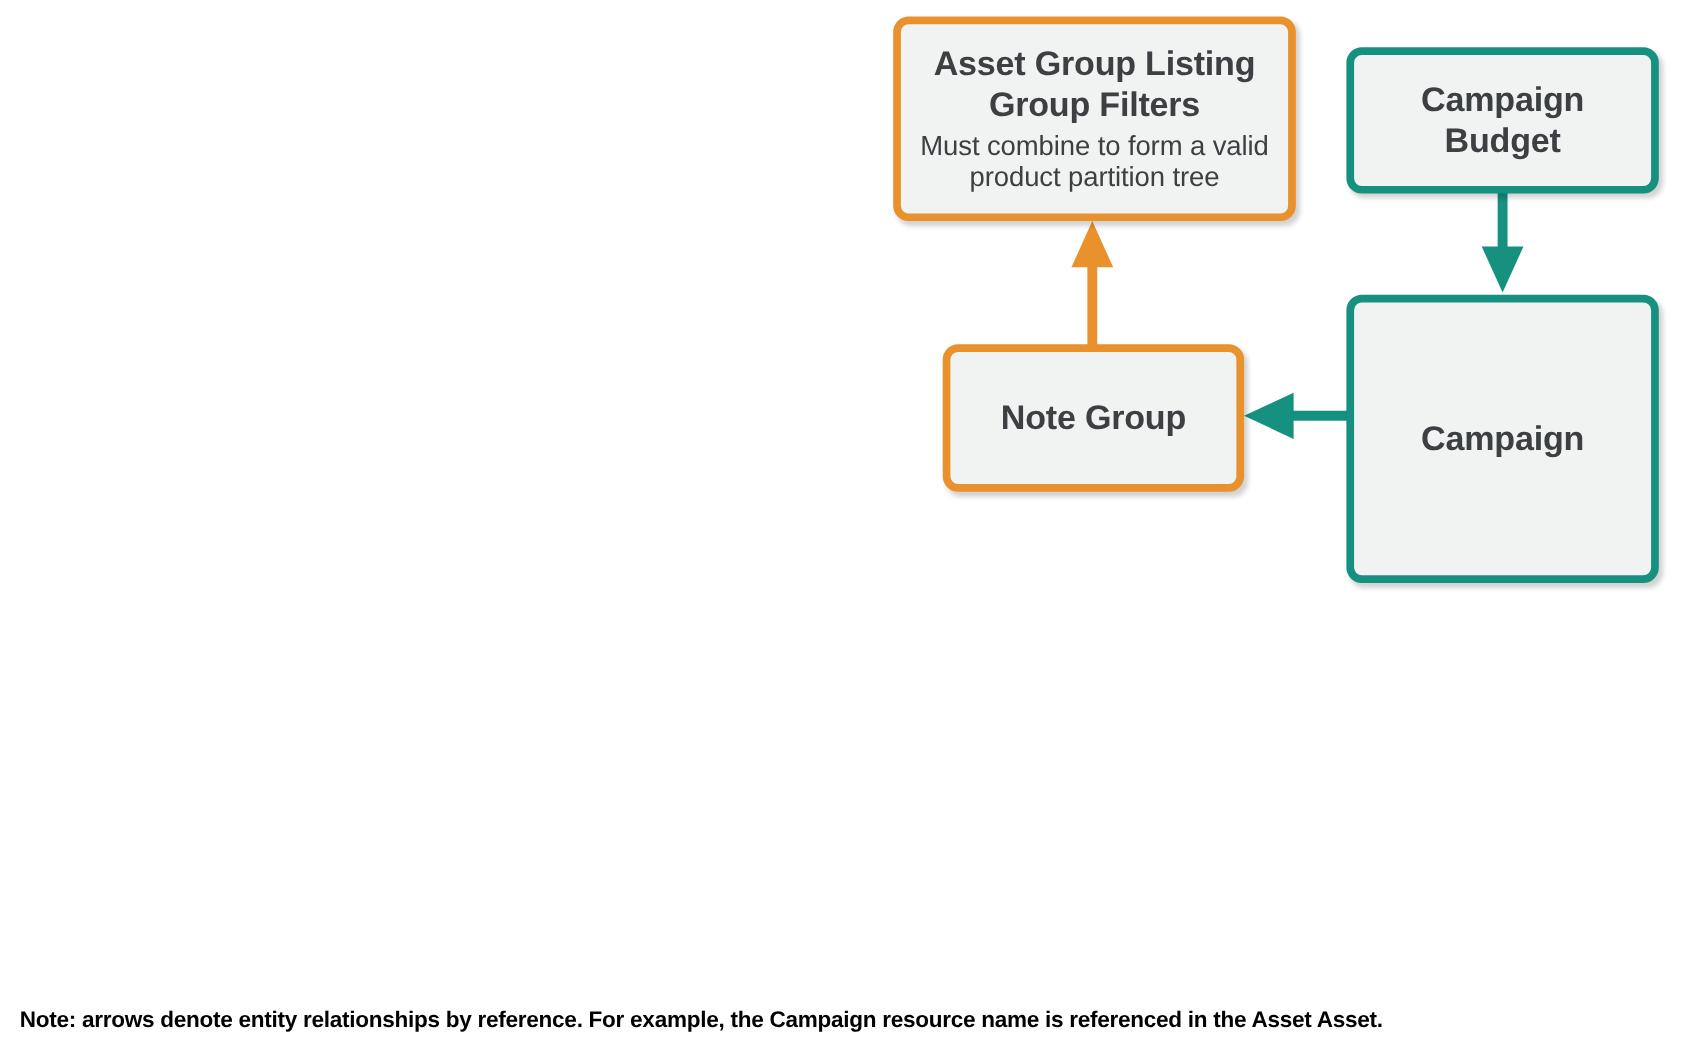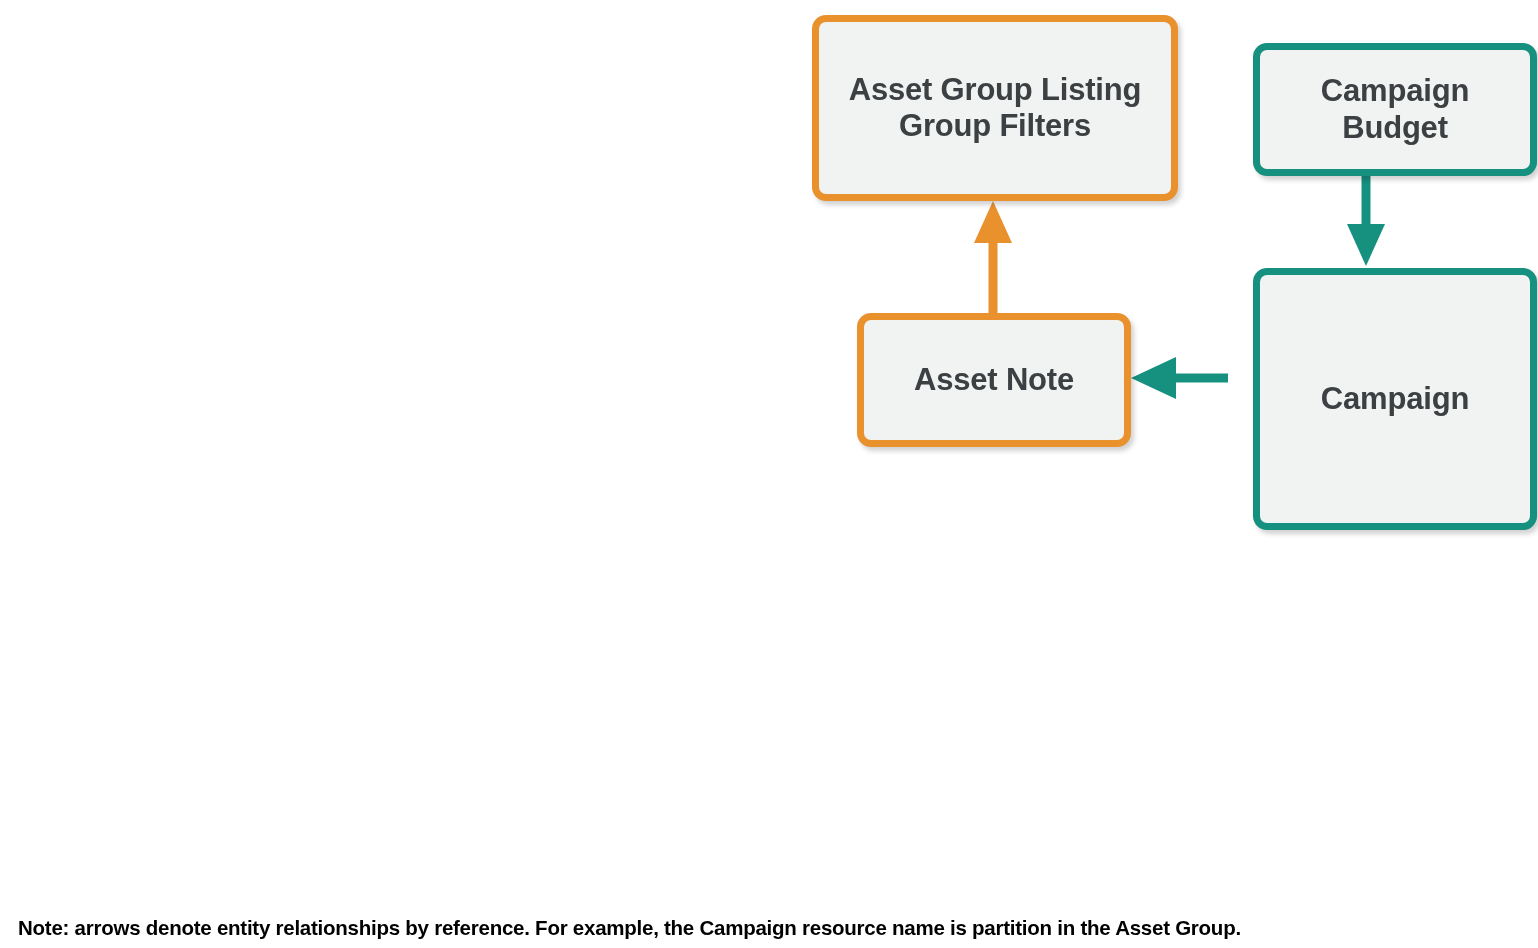--- a/index.html
+++ b/index.html
@@ -58,21 +58,21 @@
   .node .subtitle {
     font-size: 25px;
     font-weight: normal;
     line-height: 1.14;
     color: #3c4043;
     margin-top: 6px;
     letter-spacing: -0.1px;
   }
 
   .node.orange { border-color: #e8912d; }
-  .node.teal   { border-color: #16907f; margin-left: 29px; }
+  .node.teal   { border-color: #16907f; }
 
   
   #node-aglgf  { left: 812px;  top: 15px;  width: 366px; height: 186px; }
   #node-budget { left: 1224px; top: 43px;  width: 284px; height: 133px; }
   #node-ag     { left: 857px;  top: 313px; width: 274px; height: 134px; }
   #node-camp   { left: 1224px; top: 268px; width: 284px; height: 262px; }
 
   
   #note {
     position: absolute;
@@ -103,29 +103,30 @@
     </g>
 
     <g>
       <line x1="1228" y1="378" x2="1173" y2="378" stroke="#16907f" stroke-width="9"></line>
       <polygon points="1131,378 1176,357 1176,399" fill="#16907f"></polygon>
     </g>
   </svg>
 
   <div class="node orange" id="node-aglgf">
     <div class="title">Asset Group Listing Group Filters</div>
+    <div class="subtitle">Must combine to form a valid product partition tree</div>
   </div>
 
   <div class="node teal" id="node-budget">
     <div class="title">Campaign Budget</div>
   </div>
 
   <div class="node orange" id="node-ag">
-    <div class="title">Asset Note</div>
+    <div class="title">Note Group</div>
   </div>
 
   <div class="node teal" id="node-camp">
     <div class="title">Campaign</div>
   </div>
 
-  <div id="note">Note: arrows denote entity relationships by reference. For example, the Campaign resource name is partition in the Asset Group.</div>
+  <div id="note">Note: arrows denote entity relationships by reference. For example, the Campaign resource name is referenced in the Asset Asset.</div>
 
 </div>
 
 </body></html>

